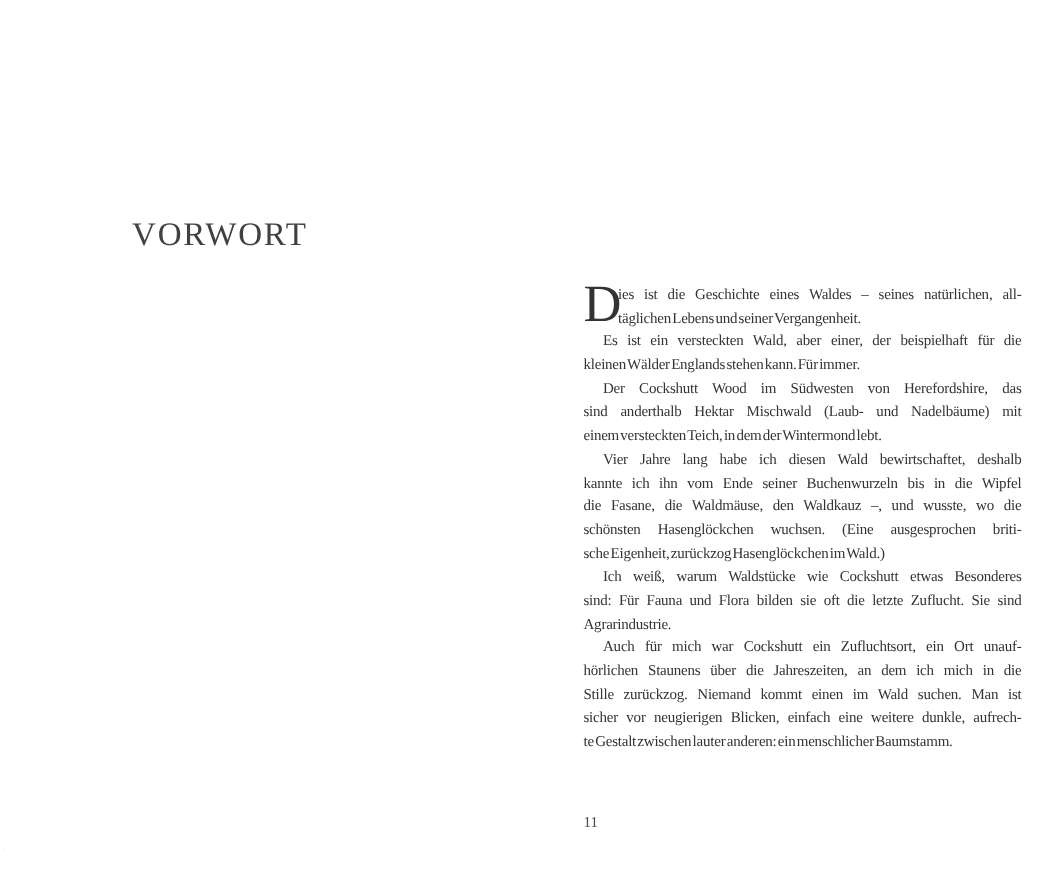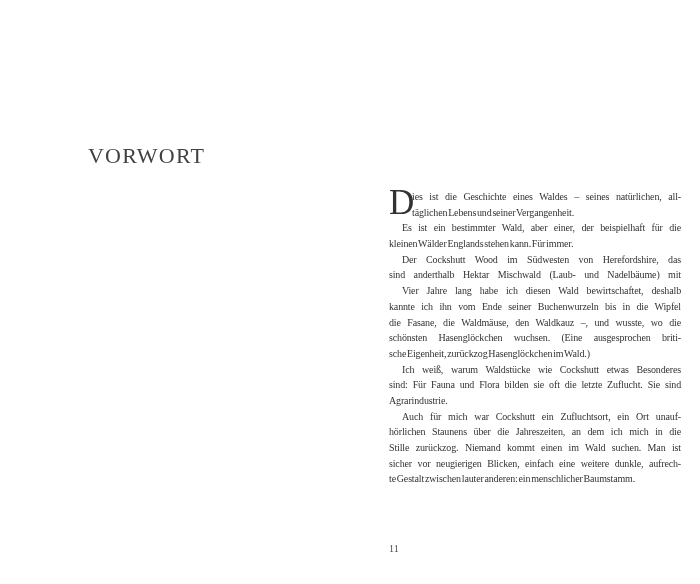--- a/index.html
+++ b/index.html
@@ -77,24 +77,25 @@
 
 <div class="page">
 
   <div class="heading">VORWORT</div>
 
   <div class="textblock">
     <span class="dropcap">D</span>
 
   <div class="line dropline">ies ist die Geschichte eines Waldes – seines natürlichen, all-</div>
       <div class="line last dropline">täglichen Lebens und seiner Vergangenheit.</div>
-      <div class="line indent">Es ist ein bestimmter Wald, aber einer, der beispielhaft für die</div>
+      <div class="line indent">Es ist ein versteckten Wald, aber einer, der beispielhaft für die</div>
       <div class="line last">kleinen Wälder Englands stehen kann. Für immer.</div>
       <div class="line indent">Der Cockshutt Wood im Südwesten von Herefordshire, das</div>
       <div class="line">sind anderthalb Hektar Mischwald (Laub- und Nadelbäume) mit</div>
+      <div class="line last">einem versteckten Teich, in dem der Wintermond lebt.</div>
       <div class="line indent">Vier Jahre lang habe ich diesen Wald bewirtschaftet, deshalb</div>
       <div class="line">kannte ich ihn vom Ende seiner Buchenwurzeln bis in die Wipfel</div>
       <div class="line">die Fasane, die Waldmäuse, den Waldkauz –, und wusste, wo die</div>
       <div class="line">schönsten Hasenglöckchen wuchsen. (Eine ausgesprochen briti-</div>
       <div class="line last">sche Eigenheit, zurückzog Hasenglöckchen im Wald.)</div>
       <div class="line indent">Ich weiß, warum Waldstücke wie Cockshutt etwas Besonderes</div>
       <div class="line">sind: Für Fauna und Flora bilden sie oft die letzte Zuflucht. Sie sind</div>
       <div class="line last">Agrarindustrie.</div>
       <div class="line indent">Auch für mich war Cockshutt ein Zufluchtsort, ein Ort unauf-</div>
       <div class="line">hörlichen Staunens über die Jahreszeiten, an dem ich mich in die</div>

